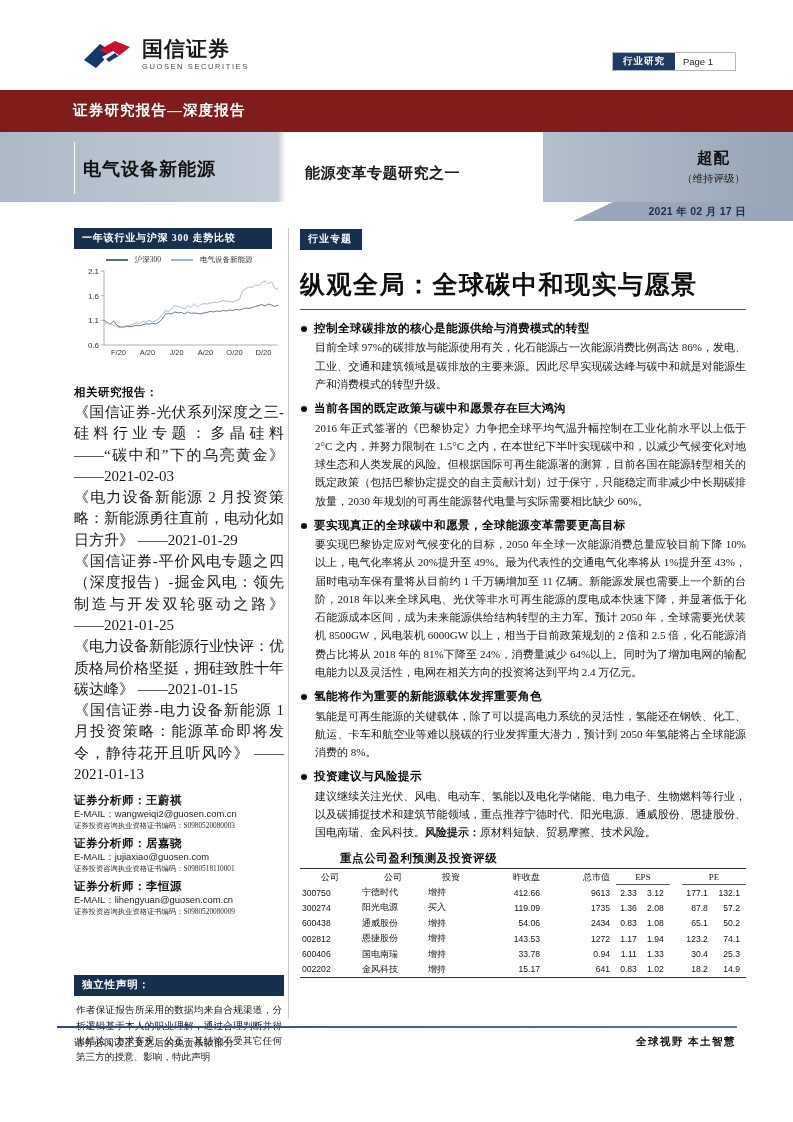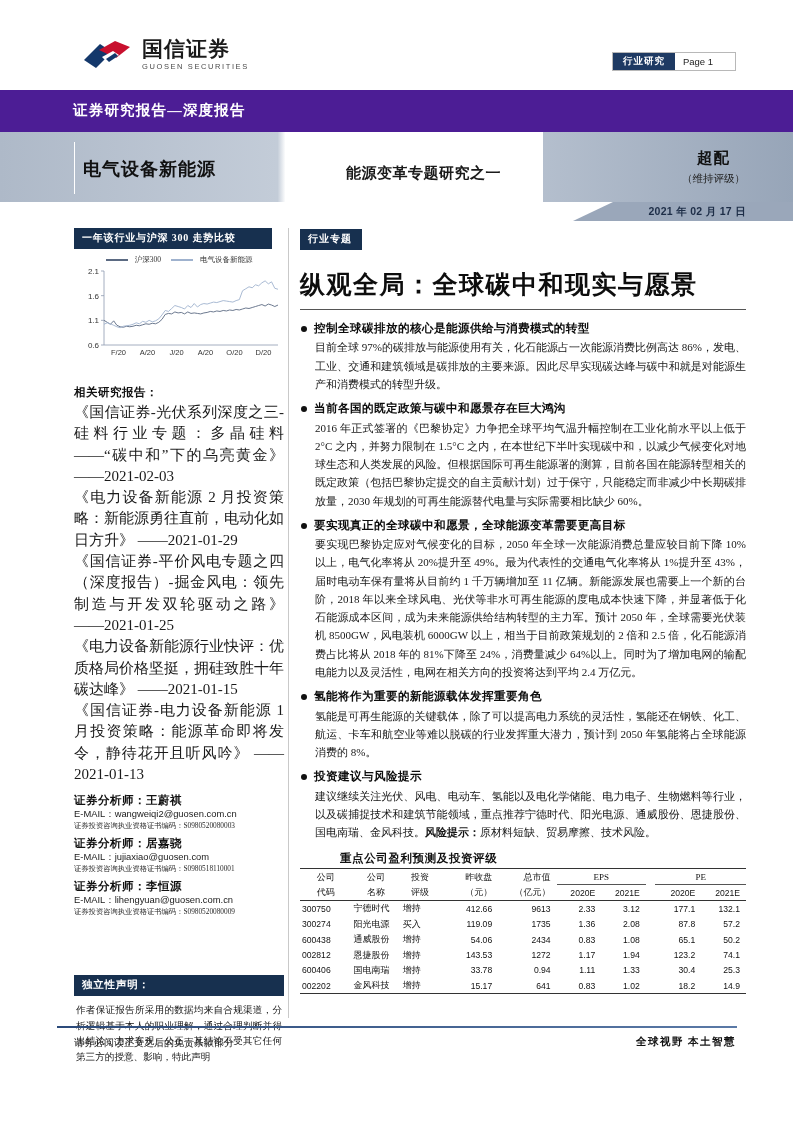--- a/index.html
+++ b/index.html
@@ -83,21 +83,21 @@
     padding: 0 22px 0 8px;
     display: flex; align-items: center;
     font-family: "Liberation Sans", sans-serif;
   }
 
   
   .banner {
     position: absolute;
     left: 0; top: 90px;
     width: 793px; height: 52px;
-    background: #4c1d95;
+    background: #7f1d1d;
   }
   .banner-text {
     position: absolute;
     left: 73px; top: 11px;
     color: #ffffff;
     font-size: 14.5px;
     font-weight: bold;
     letter-spacing: 1.2px;
     font-family: "Liberation Serif", serif;
   }
@@ -129,21 +129,20 @@
     width: 1px; height: 52px;
     background: #ffffff;
   }
   .strip-topic {
     position: absolute;
     left: 305px; top: 164px;
     font-size: 15px;
     font-weight: bold;
     color: #1a1a1a;
     letter-spacing: 0.5px;
-    margin-left: 41px;
   }
   .strip-rating {
     position: absolute;
     right: 63px; top: 148px;
     font-size: 15.5px;
     font-weight: bold;
     color: #111;
     letter-spacing: 1px;
   }
   .strip-rating-sub {
@@ -548,32 +547,20 @@
         <thead>
           <tr class="hdr-top">
             <th class="th-cn" style="width:56px">公司</th>
             <th class="th-cn" style="width:62px">公司</th>
             <th class="th-cn" style="width:46px">投资</th>
             <th class="th-cn num" style="width:62px">昨收盘</th>
             <th class="th-cn num2" style="width:56px">总市值</th>
             <th class="th-cn ctr grp-rule" colspan="2">EPS</th>
             <th style="width:8px"></th>
             <th class="th-cn ctr grp-rule" colspan="2">PE</th>
-          </tr>
-          <tr class="hdr-bottom-rule">
-            <th class="th-cn">代码</th>
-            <th class="th-cn">名称</th>
-            <th class="th-cn">评级</th>
-            <th class="th-cn num">（元）</th>
-            <th class="th-cn num2">（亿元）</th>
-            <th class="num2" style="width:42px">2020E</th>
-            <th class="num2" style="width:42px">2021E</th>
-            <th></th>
-            <th class="num2" style="width:44px">2020E</th>
-            <th class="num2" style="width:42px">2021E</th>
           </tr>
         </thead>
         <tbody>
           <tr>
             <td>300750</td>
             <td class="td-cn">宁德时代</td>
             <td class="td-cn">增持</td>
             <td class="num">412.66</td>
             <td class="num2">9613</td>
             <td class="num2">2.33</td>

